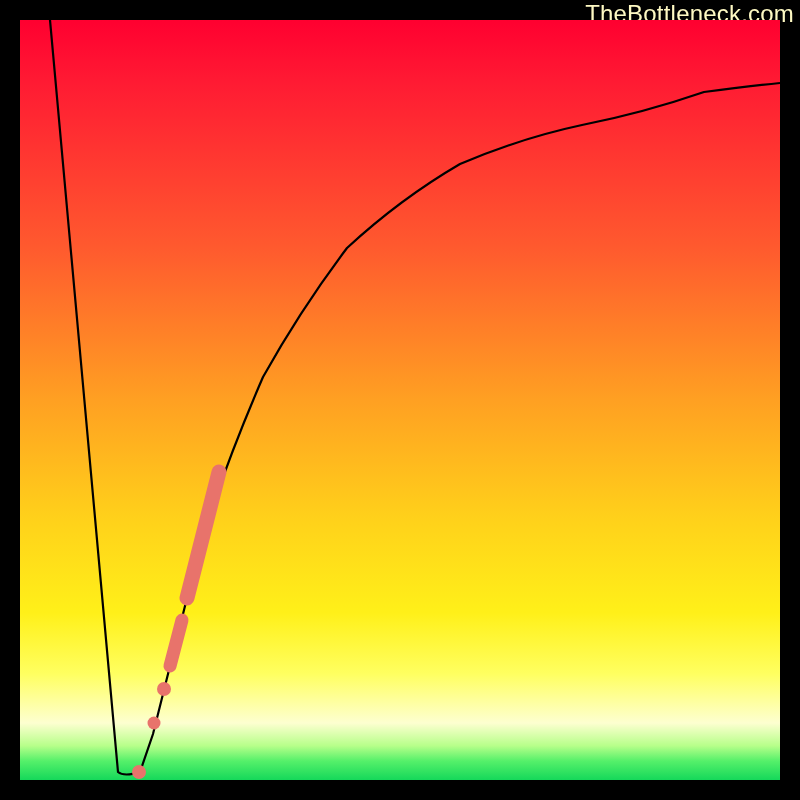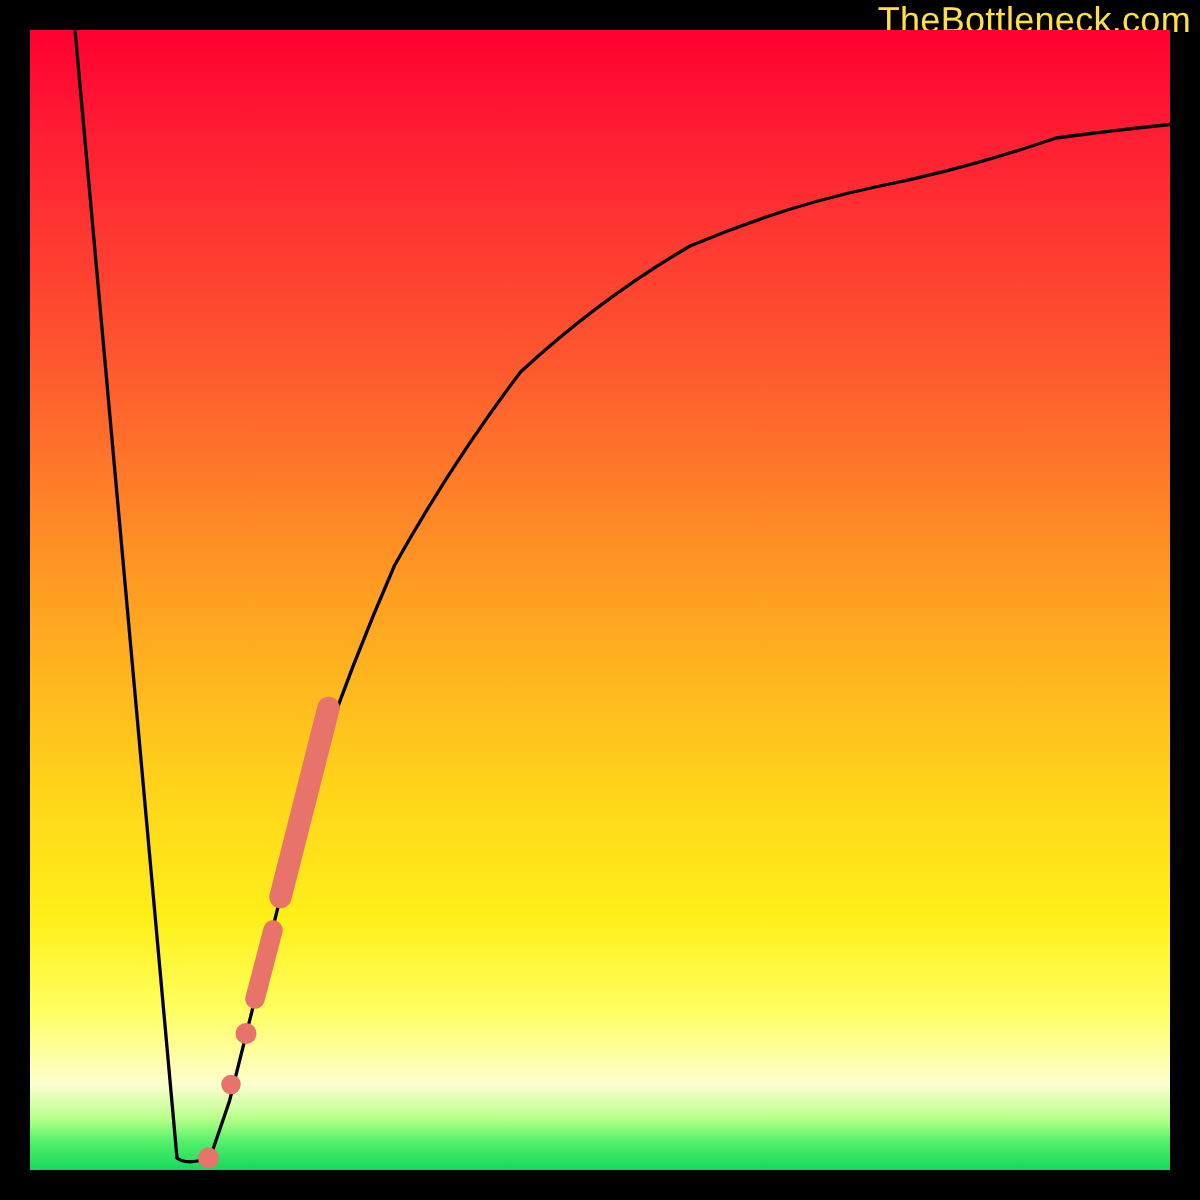--- a/index.html
+++ b/index.html
@@ -44,21 +44,21 @@
     );
   }
   .curve-svg {
     position: absolute;
     inset: 0;
   }
   .watermark {
     position: absolute;
     top: 0;
     right: 6px;
-    color: #fde047;
+    color: #fef9c3;
     font-size: 24px;
     font-weight: 400;
     letter-spacing: 0.2px;
     user-select: none;
   }
 </style>
 </head>
 <body>
 
 <div class="frame">

